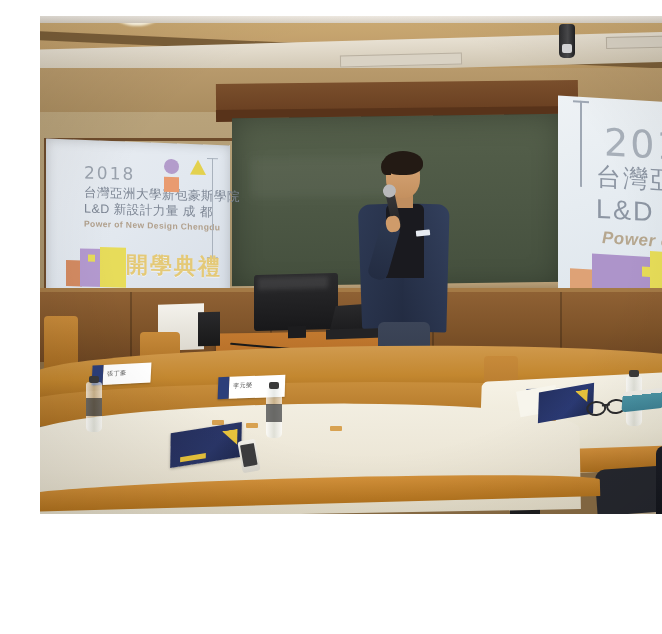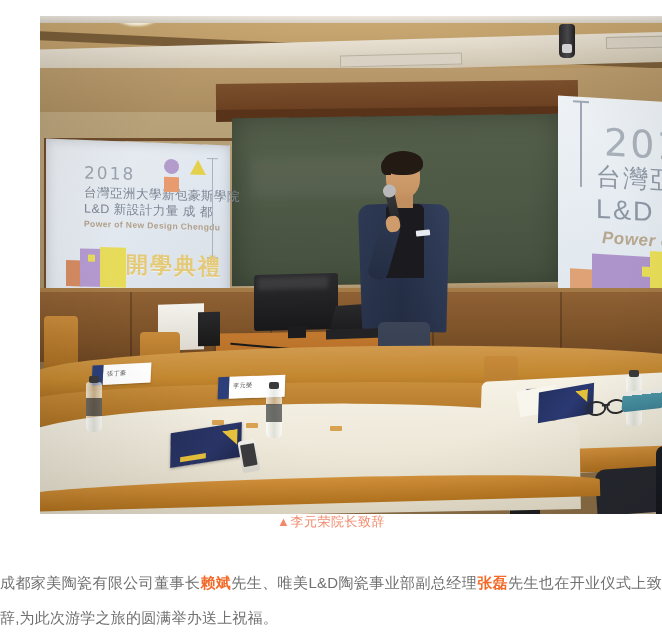--- a/index.html
+++ b/index.html
@@ -788,17 +788,15 @@
         <span class="lens"></span>
           <span class="bridge"></span>
           <span class="lens r"></span>
       </div>
       <div class="phone-teal"></div>
 
       <div class="shadow-overlay"></div>
     </div>
   </figure>
 
-  <div class="caption">▲李元荣院长致辞</div>
-
-  <p class="body-text"><span>成都家美陶瓷有限公司董事长</span><span class="hl">赖斌</span><span>先生、唯美L&amp;D陶瓷事业部副总经理</span><span class="hl">张磊</span><span>先生也在开业仪式上致辞,为此次游学之旅的圆满举办送上祝福。</span></p>
+
 
 </div>
 
 </body></html>

